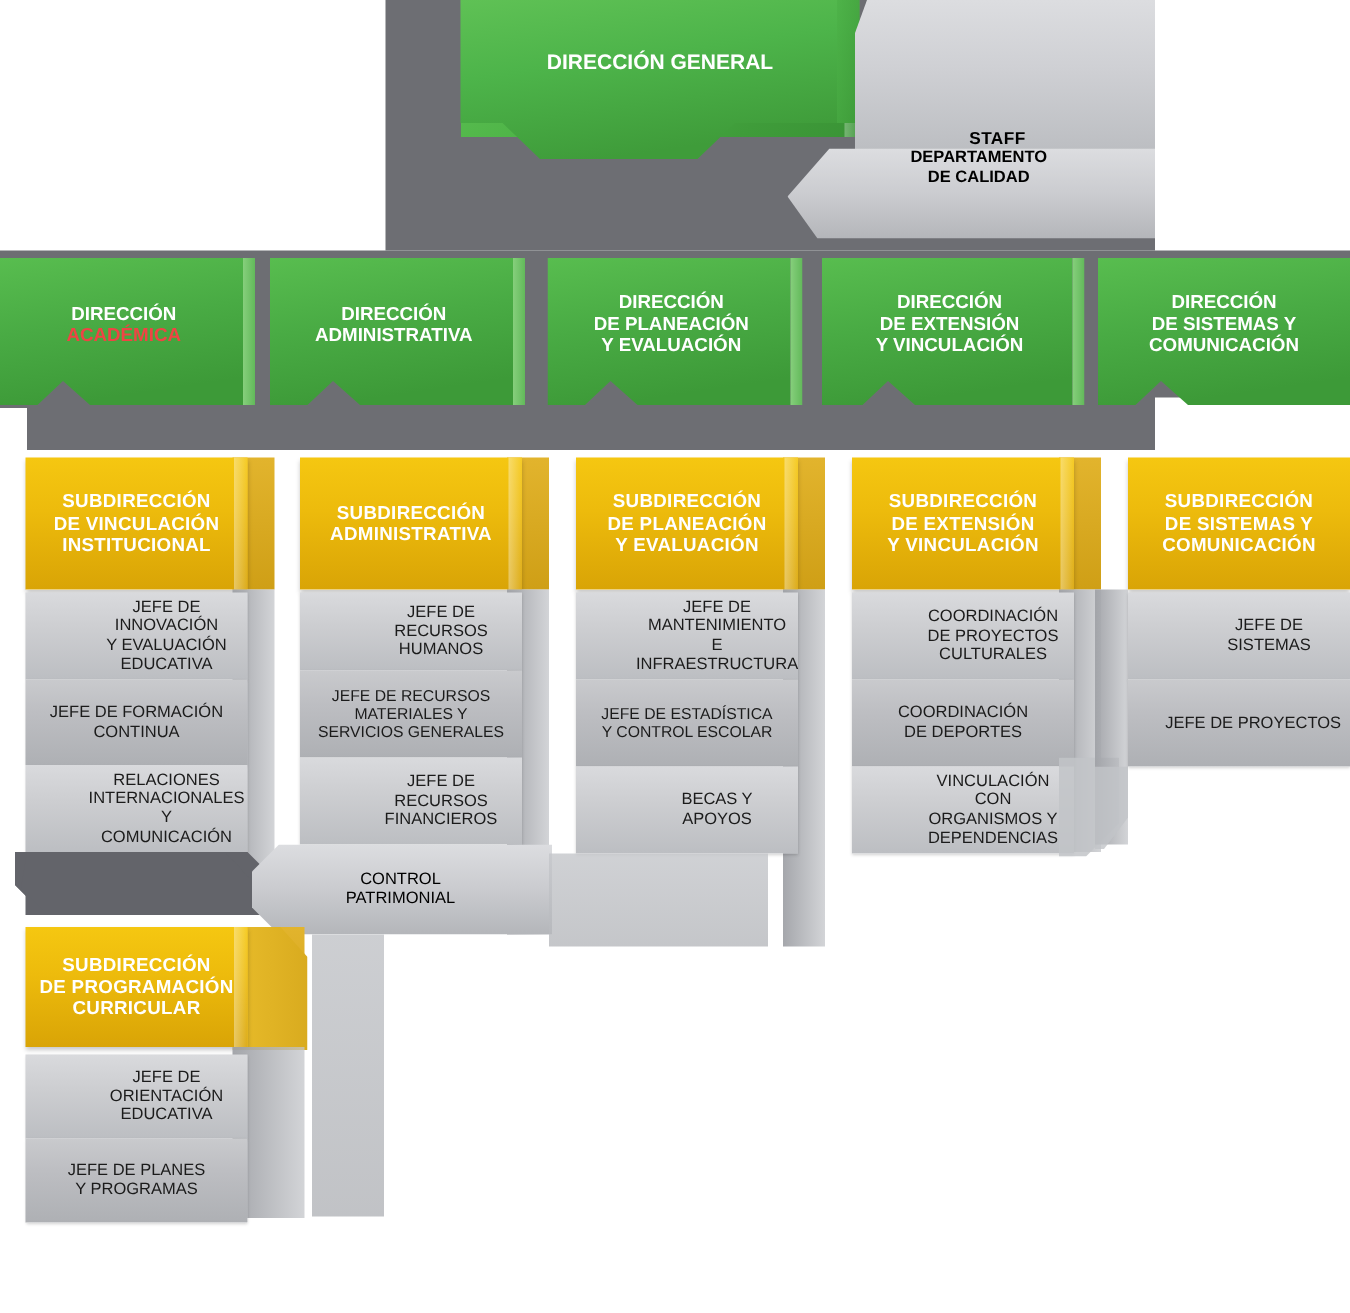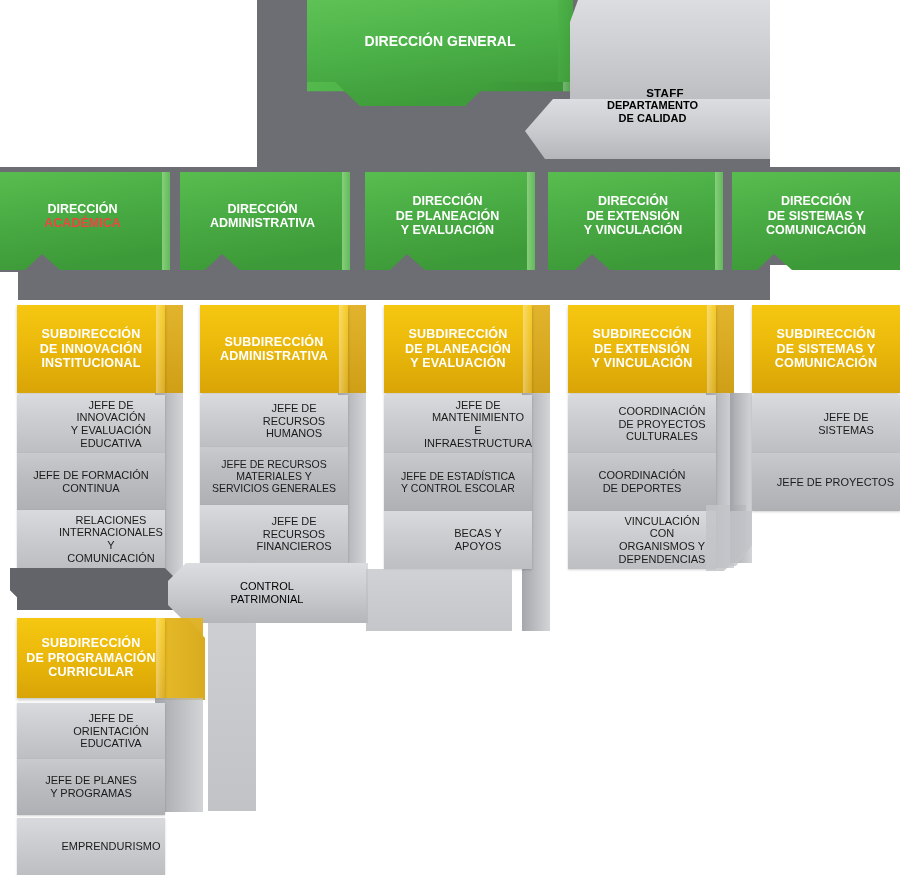--- a/index.html
+++ b/index.html
@@ -206,21 +206,21 @@
     <span class="t t-green" style="color:#fff;font-weight:bold;">COMUNICACIÓN</span>
   </div>
 
   <div class="node yfold" style="left:155px;top:305px;width:28px;height:88px;"></div>
   <div class="node yfold" style="left:338px;top:305px;width:28px;height:88px;"></div>
   <div class="node yfold" style="left:522px;top:305px;width:28px;height:88px;"></div>
   <div class="node yfold" style="left:706px;top:305px;width:28px;height:88px;"></div>
 
   <div class="node yellow" style="left:17px;top:305px;width:148px;height:88px;flex-direction:column;">
     <span class="t t-yellow">SUBDIRECCIÓN</span>
-    <span class="t t-yellow">DE INNOVACIÓN</span>
+    <span class="t t-yellow">DE VINCULACIÓN</span>
     <span class="t t-yellow">INSTITUCIONAL</span>
     <div class="sheen-y"></div>
   </div>
 
   <div class="node yellow" style="left:200px;top:305px;width:148px;height:88px;flex-direction:column;">
     <span class="t t-yellow">SUBDIRECCIÓN</span>
     <span class="t t-yellow">ADMINISTRATIVA</span>
 
     <div class="sheen-y"></div>
   </div>
@@ -365,17 +365,14 @@
 
   <div class="node gshadow" style="left:155px;top:698px;width:48px;height:114px;"></div>
   <div class="node gray gray-light" style="left:17px;top:703px;width:148px;height:56px;flex-direction:column;">
     <span class="t t-gray">JEFE DE ORIENTACIÓN</span>
     <span class="t t-gray">EDUCATIVA</span>
   </div>
   <div class="node gray" style="left:17px;top:759px;width:148px;height:56px;flex-direction:column;">
     <span class="t t-gray">JEFE DE PLANES</span>
     <span class="t t-gray">Y PROGRAMAS</span>
   </div>
-  <div class="node gray gray-light" style="left:17px;top:818px;width:148px;height:57px;flex-direction:column;">
-    <span class="t t-gray">EMPRENDURISMO</span>
-  </div>
 
 </div>
 
 </body></html>

